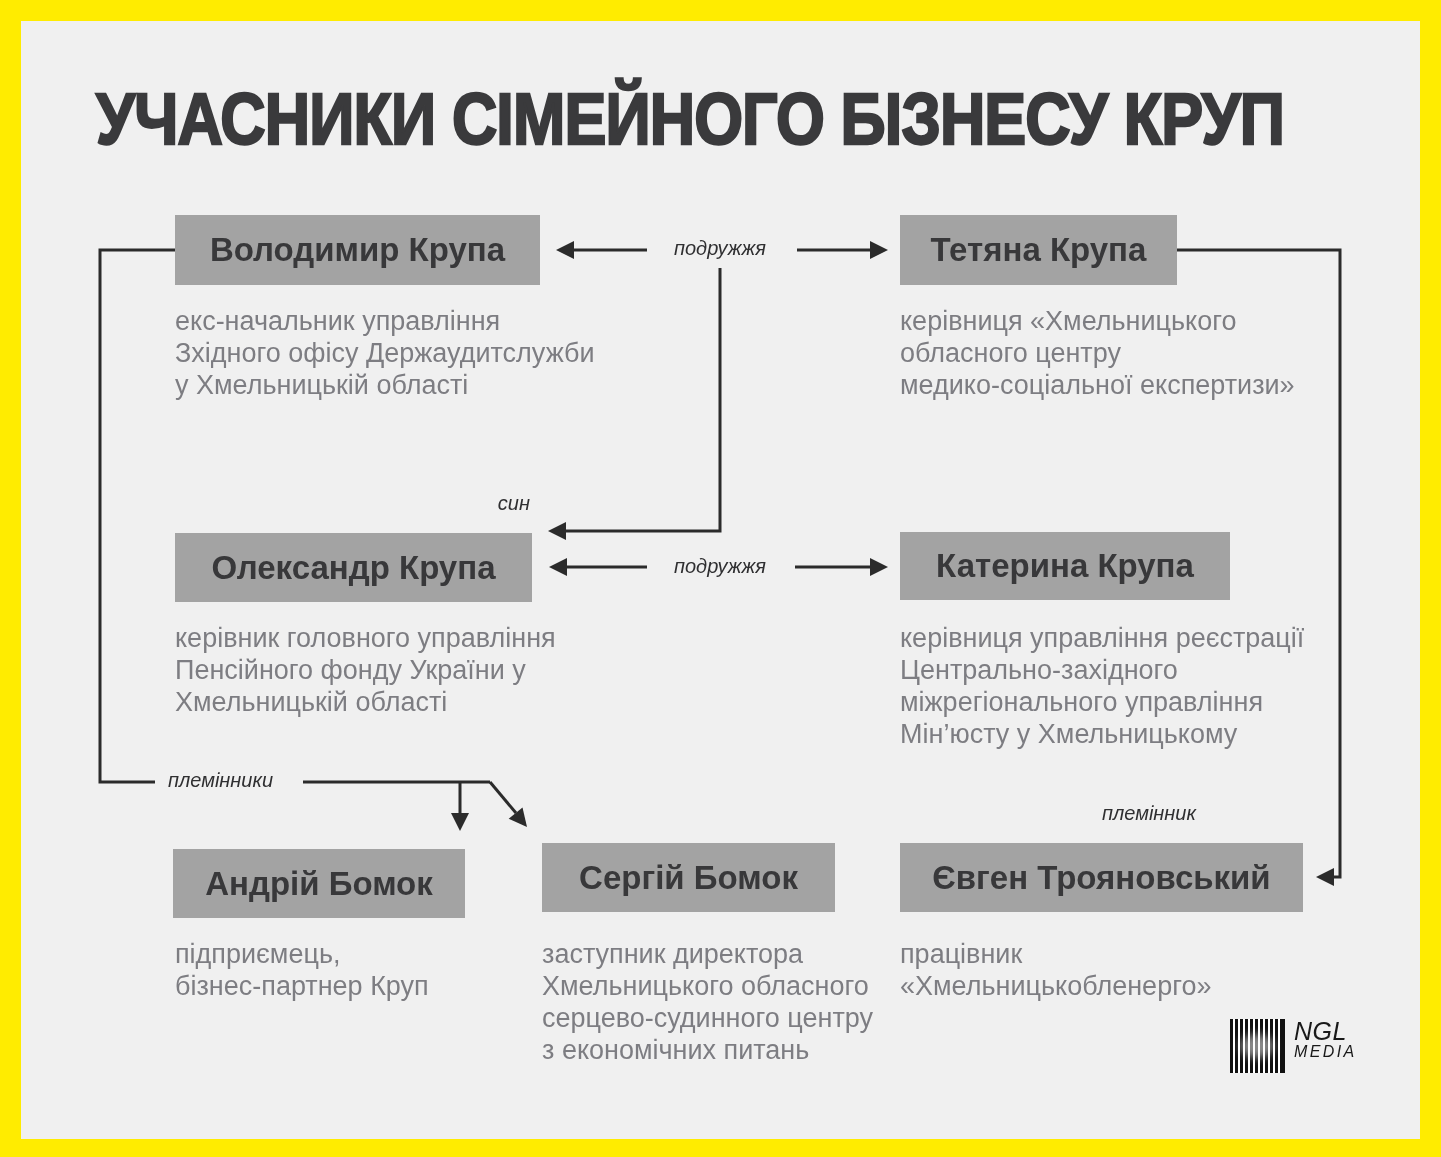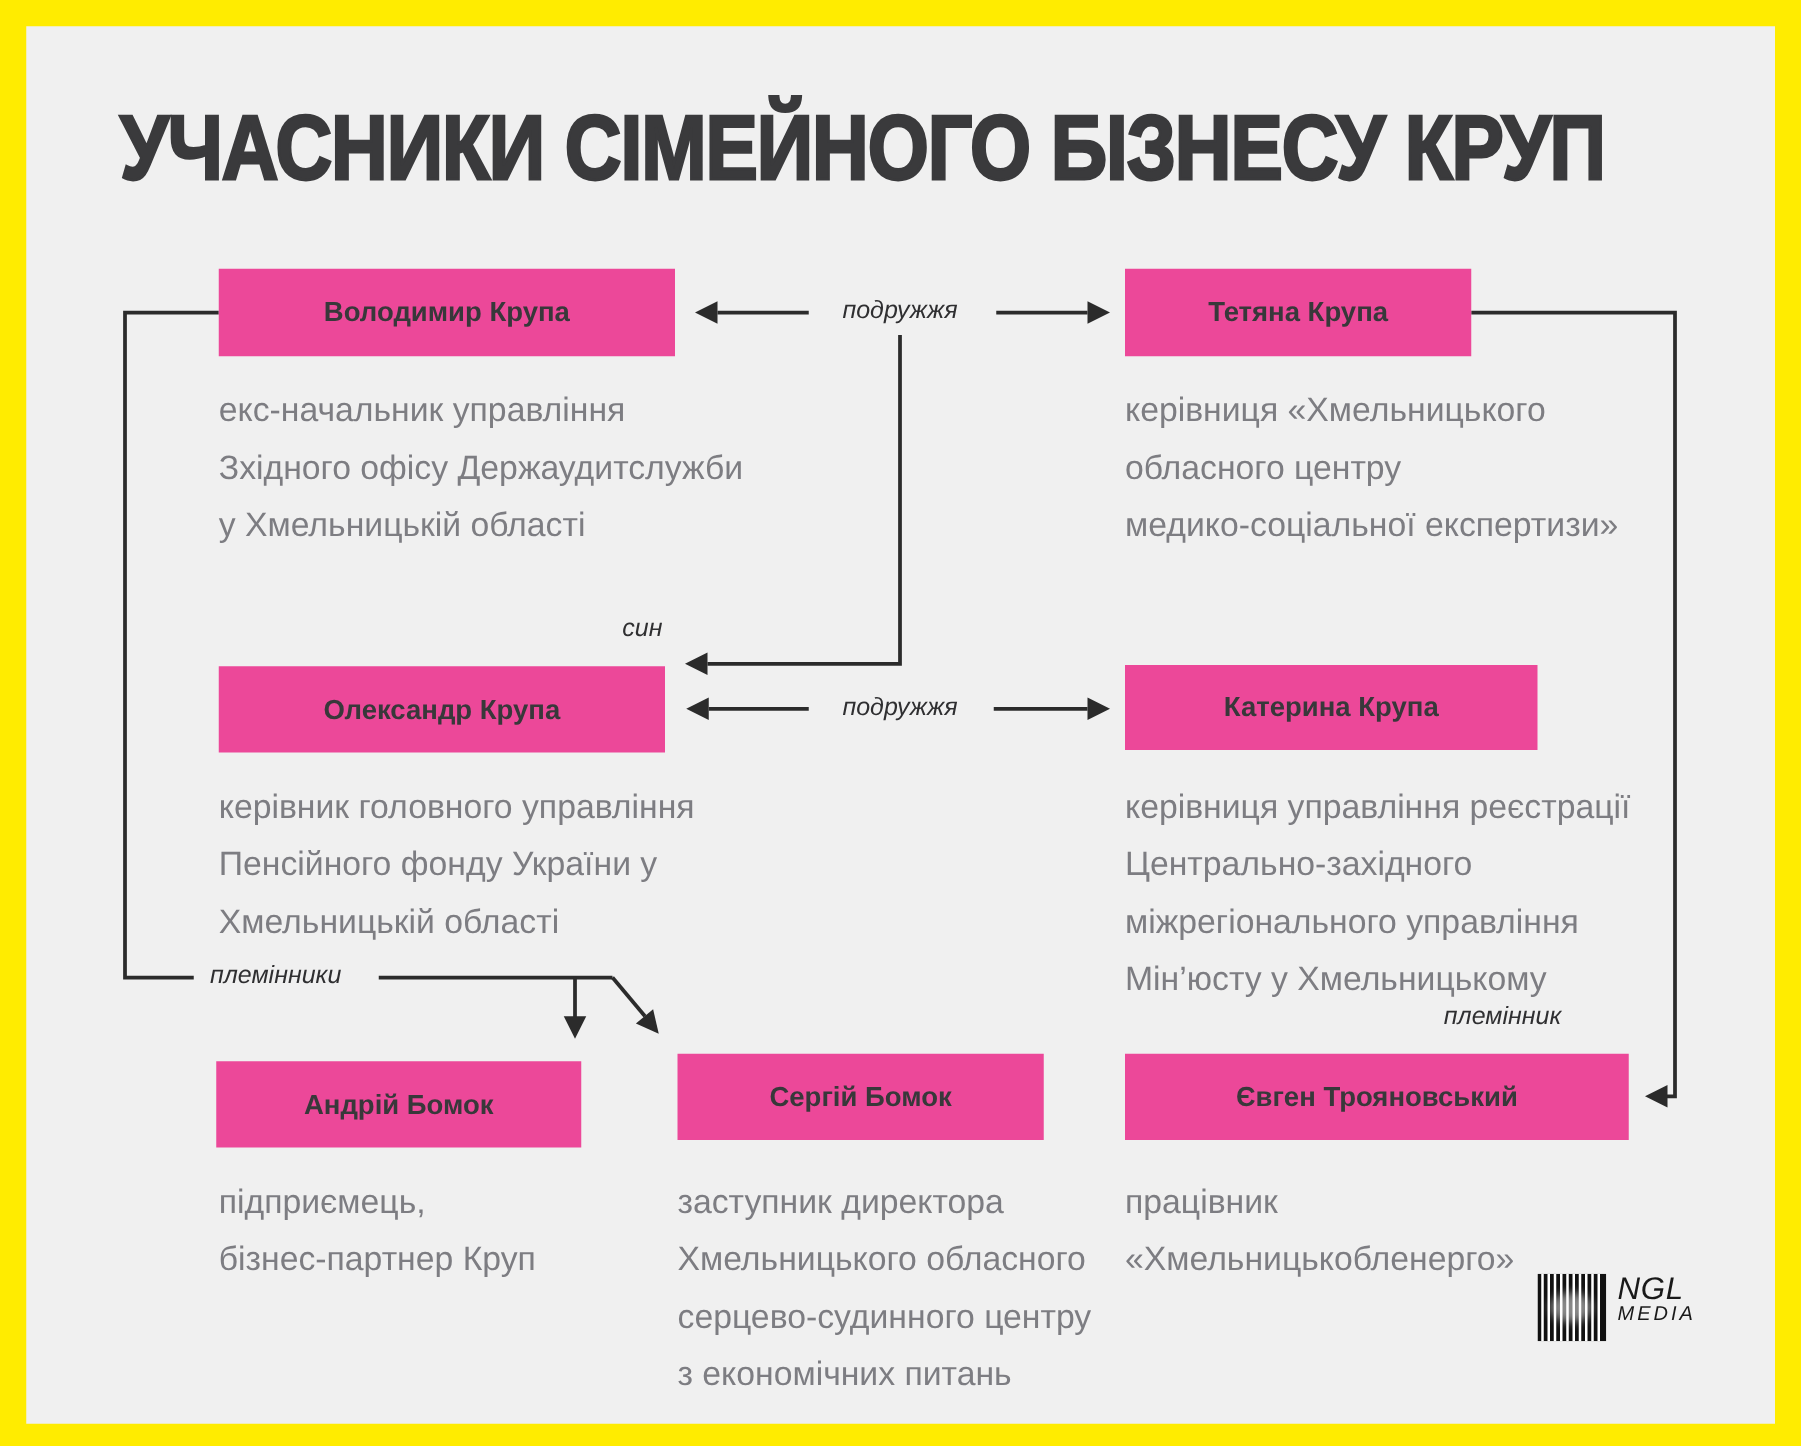--- a/index.html
+++ b/index.html
@@ -9,25 +9,25 @@
   }
   #inner{position:absolute;left:21px;top:21px;width:1399px;height:1118px;background:#F0F0F0;}
   .svg-lines{position:absolute;left:0;top:0;}
   .title{
     position:absolute;left:96px;top:82px;margin:0;
     font-size:73px;line-height:73px;font-weight:700;letter-spacing:-1px;
     color:#3A3A3C;-webkit-text-stroke:2.4px #3A3A3C;
     transform:scaleX(.86);transform-origin:0 0;white-space:nowrap;
   }
   .pbox{
-    position:absolute;background:#ec4899;color:#38383A;font-weight:700;
-    font-size:22px;display:flex;align-items:center;justify-content:center;white-space:nowrap;
+    position:absolute;background:#a3a3a3;color:#38383A;font-weight:700;
+    font-size:33px;display:flex;align-items:center;justify-content:center;white-space:nowrap;
   }
   .role{
-    position:absolute;color:#7D7D82;font-size:27px;line-height:46px;white-space:pre-line;
+    position:absolute;color:#7D7D82;font-size:27px;line-height:32px;white-space:pre-line;
   }
   .rlabel{
     position:absolute;font-style:italic;color:#2F2F31;font-size:20px;line-height:28px;white-space:nowrap;
   }
   #box-volodymyr{left:175px;top:215px;width:365px;height:70px}
   #box-tetiana{left:900px;top:215px;width:277px;height:70px}
   #box-oleksandr{left:175px;top:533px;width:357px;height:69px}
   #box-kateryna{left:900px;top:532px;width:330px;height:68px}
   #box-andrii{left:173px;top:849px;width:292px;height:69px}
   #box-serhii{left:542px;top:843px;width:293px;height:69px}
@@ -38,21 +38,21 @@
   #role-oleksandr{left:175px;top:622px;width:500px}
   #role-kateryna{left:900px;top:622px;width:480px}
   #role-andrii{left:175px;top:938px;width:380px}
   #role-serhii{left:542px;top:938px;width:380px}
   #role-yevhen{left:900px;top:938px;width:380px}
 
   #label-spouse-top{left:620px;top:234px;width:200px;text-align:center}
   #label-spouse-middle{left:620px;top:552px;width:200px;text-align:center}
   #label-son{left:430px;top:489px;width:100px;text-align:right}
   #label-nephews{left:168px;top:766px}
-  #label-nephew{left:1102px;top:799px;width:200px;text-align:center}
+  #label-nephew{left:1102px;top:799px;width:200px;text-align:left}
 
   #logo{position:absolute;left:1230px;top:1019px;display:flex;align-items:flex-start;}
   .logo-text{margin-left:9px;font-style:italic;}
   .logo-ngl{font-size:25px;line-height:24px;color:#191919;letter-spacing:.5px;}
   .logo-media{font-size:16px;line-height:12px;color:#191919;letter-spacing:2.4px;margin-top:3px;}
 </style>
 </head>
 <body>
 
 <div id="canvas">

